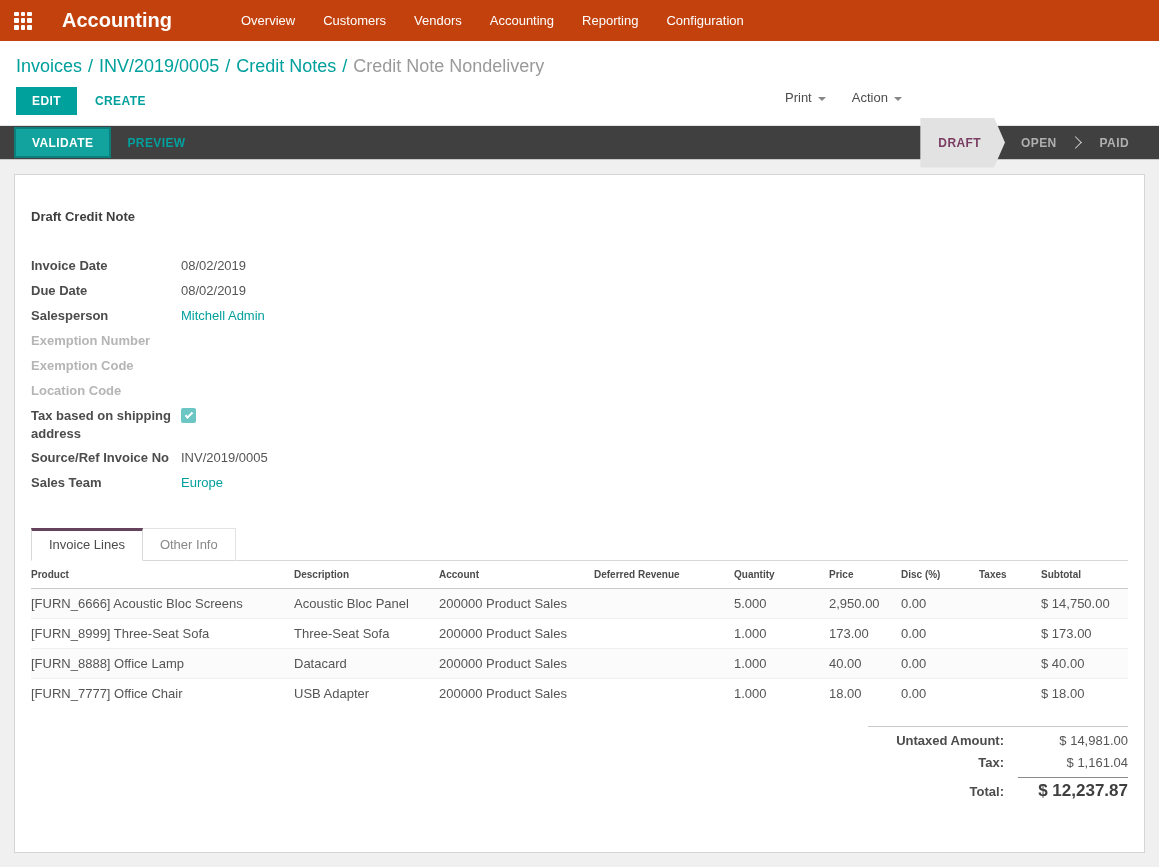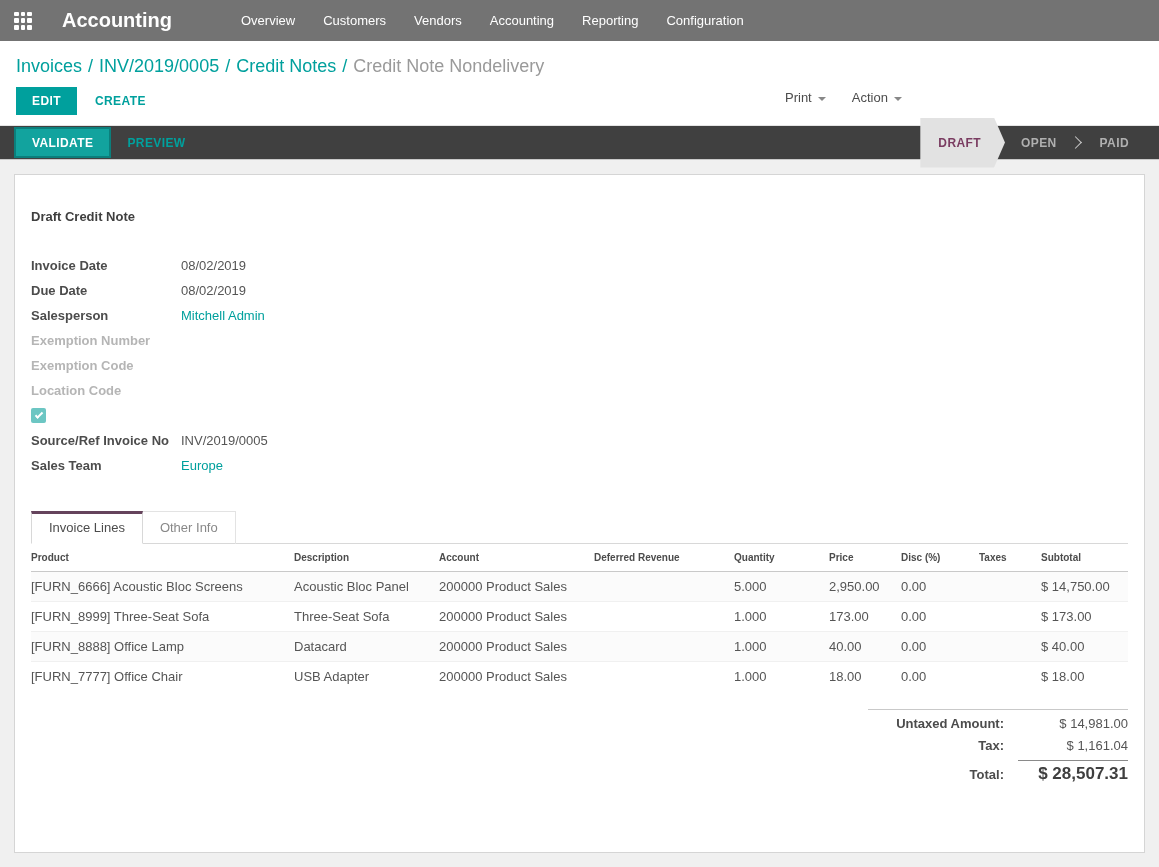--- a/index.html
+++ b/index.html
@@ -5,21 +5,21 @@
   * { margin:0; padding:0; box-sizing:border-box; }
   html,body { width:1159px; height:867px; }
   body {
     font-family:"Liberation Sans","DejaVu Sans",sans-serif;
     font-size:13px; color:#555; background:#fff; overflow:hidden;
   }
   .app { width:1159px; height:867px; display:flex; flex-direction:column; }
 
   
   .navbar {
-    height:41px; background:#737373; display:flex; align-items:center;
+    height:41px; background:#c2410c; display:flex; align-items:center;
     color:#fff; flex-shrink:0; padding-left:14px;
   }
   .apps-grid { width:18px; height:18px; display:grid; grid-template-columns:repeat(3,1fr);
     gap:2px; margin-right:30px; cursor:pointer; }
   .apps-grid span { background:#fff; border-radius:1px; }
   .nav-title { font-size:20px; font-weight:700; margin-right:55px; cursor:pointer; }
   .nav-menu { display:flex; align-items:center; height:100%; }
   .nav-item { padding:0 14px; height:100%; display:flex; align-items:center;
     font-size:13px; color:#fff; cursor:pointer; }
 
@@ -204,20 +204,21 @@
           </div>
           <div class="field-row">
             <div class="field-label muted">Exemption Code</div>
             <div class="field-value"></div>
           </div>
           <div class="field-row">
             <div class="field-label muted">Location Code</div>
             <div class="field-value"></div>
           </div>
           <div class="field-row">
+            <div class="field-label">Tax based on shipping address</div>
             <div class="checkbox">
               <span class="check"></span>
             </div>
           </div>
           <div class="field-row">
             <div class="field-label">Source/Ref Invoice No</div>
             <div class="field-value">INV/2019/0005</div>
           </div>
           <div class="field-row">
             <div class="field-label">Sales Team</div>
@@ -311,19 +312,19 @@
         <div class="totals-row">
           <div class="totals-label">Untaxed Amount:</div>
           <div class="totals-value">$ 14,981.00</div>
         </div>
         <div class="totals-row">
           <div class="totals-label">Tax:</div>
           <div class="totals-value">$ 1,161.04</div>
         </div>
         <div class="totals-row total">
           <div class="totals-label">Total:</div>
-          <div class="totals-value">$ 28,507.31</div>
+          <div class="totals-value">$ 12,237.87</div>
         </div>
       </div>
 
     </div>
   </div>
 </div>
 
 </body></html>

